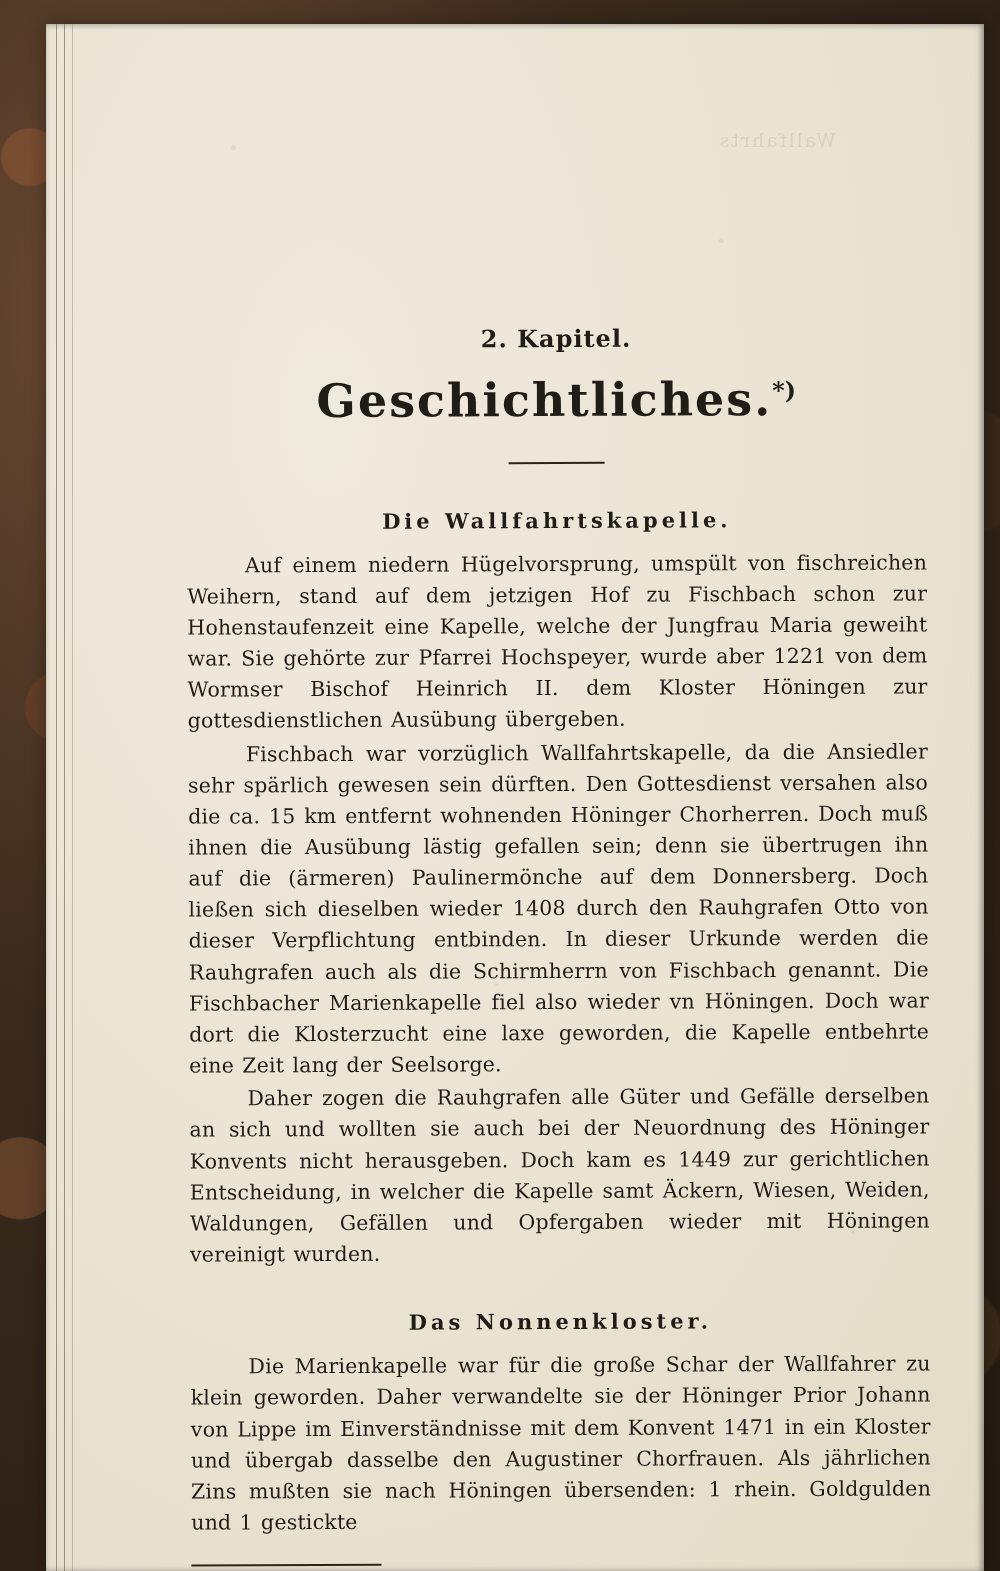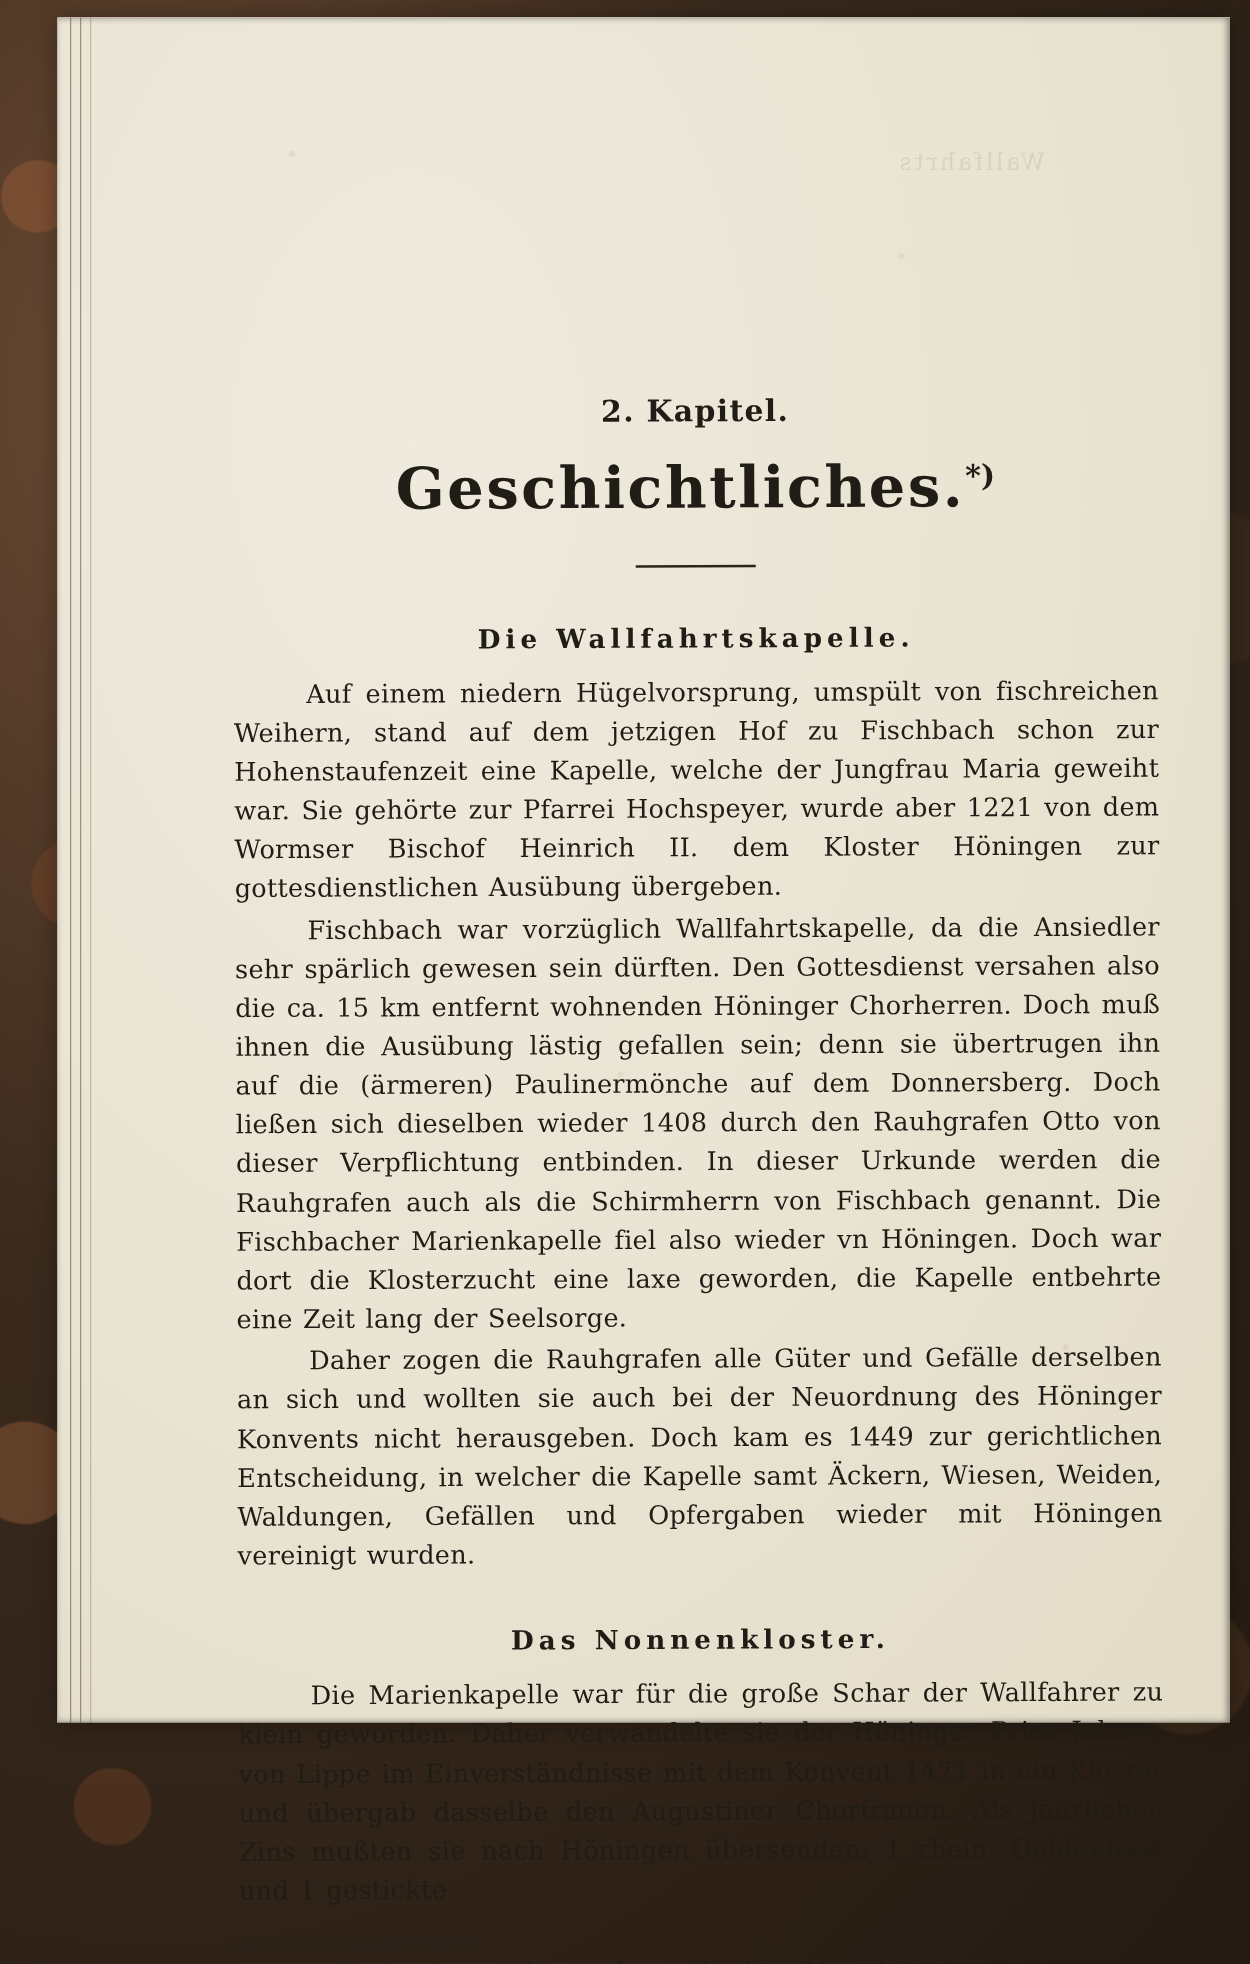--- a/index.html
+++ b/index.html
@@ -35,23 +35,23 @@
       radial-gradient(circle at 9% 92%, rgba(110,65,38,.5) 0 30px, transparent 32px),
       radial-gradient(circle at 97% 30%, rgba(60,42,28,.8) 0 60px, transparent 64px),
       radial-gradient(circle at 95% 85%, rgba(70,48,30,.7) 0 50px, transparent 54px);
     opacity: .9;
   }
 
   
   .page {
     position: absolute;
     left: 46px;
-    top: 14px;
+    top: 24px;
     width: 938px;
-    height: 1364px;
+    height: 1548px;
     background: #e9e4d3;
     background-image:
       radial-gradient(ellipse at 30% 25%, #efeade 0%, #e9e3d2 55%, #e2dbc7 100%);
     box-shadow: -2px 0 6px rgba(0,0,0,.45) inset, 0 0 18px rgba(0,0,0,.35);
   }
   
   .gutter-line {
     position: absolute;
     top: 0;
     bottom: 0;

